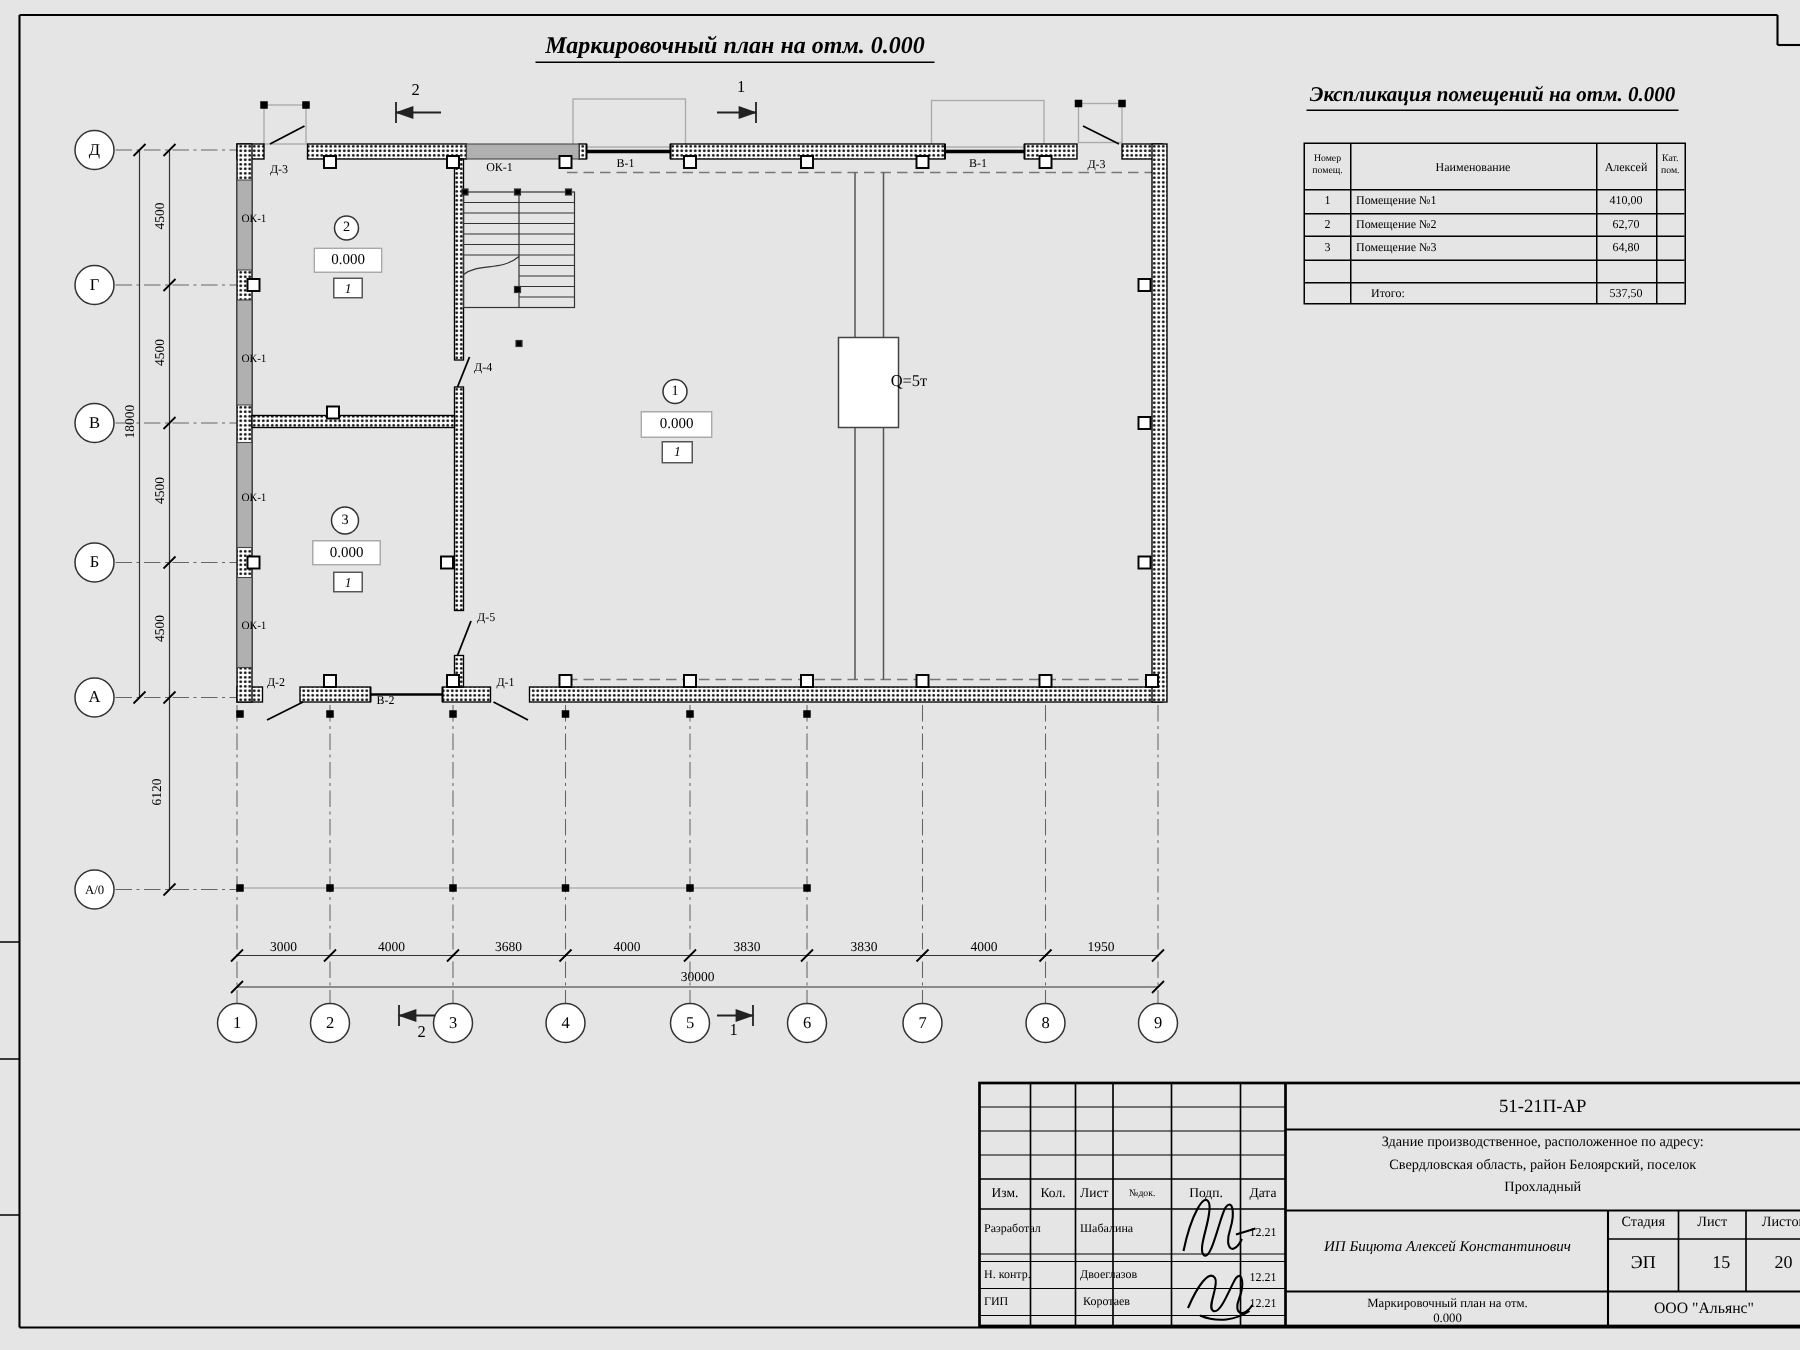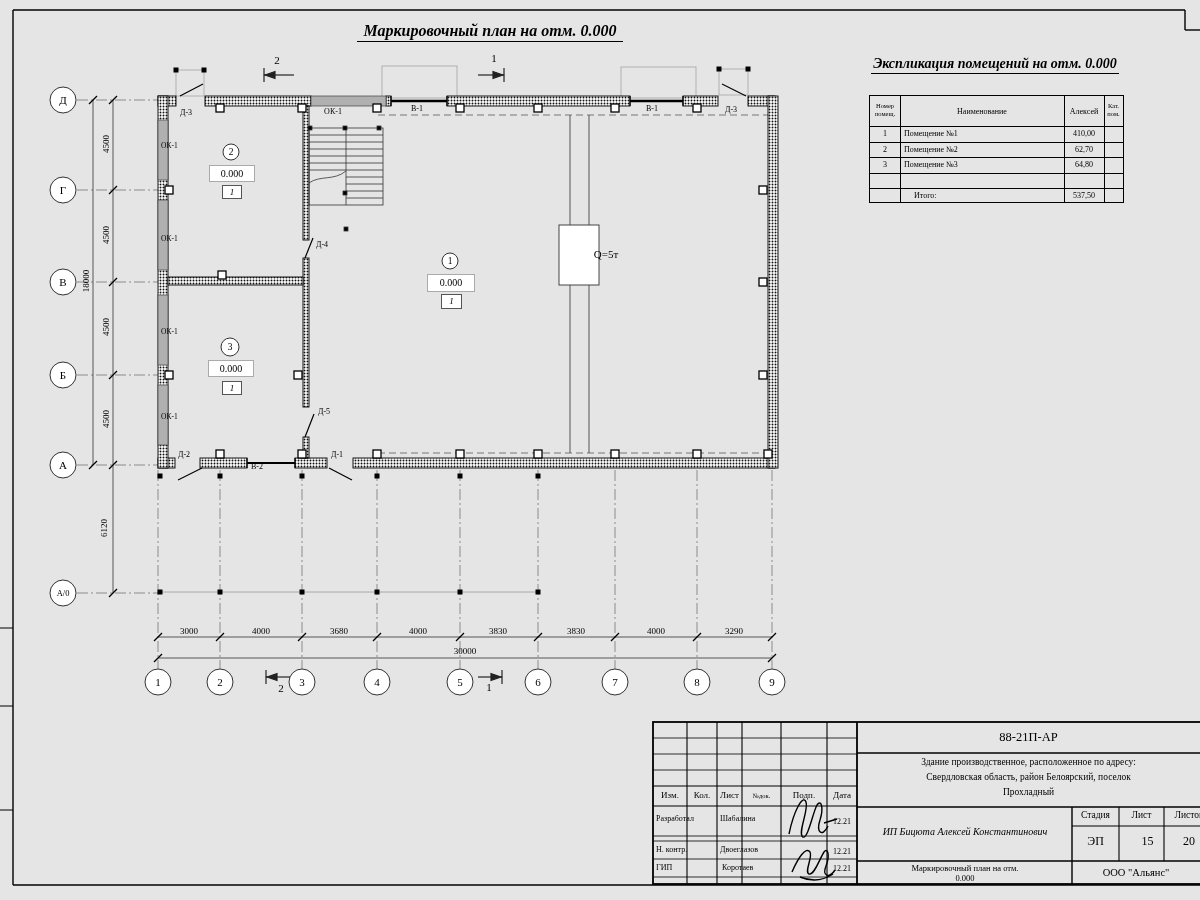--- a/index.html
+++ b/index.html
@@ -333,21 +333,21 @@
 <div class="dim rot" style="left:61px;top:276px;width:50px;">18000</div>
 <div class="dim rot" style="left:84px;top:523px;">6120</div>
 
 <div class="dim" style="left:169px;top:626px;">3000</div>
 <div class="dim" style="left:241px;top:626px;">4000</div>
 <div class="dim" style="left:319px;top:626px;">3680</div>
 <div class="dim" style="left:398px;top:626px;">4000</div>
 <div class="dim" style="left:478px;top:626px;">3830</div>
 <div class="dim" style="left:556px;top:626px;">3830</div>
 <div class="dim" style="left:636px;top:626px;">4000</div>
-<div class="dim" style="left:714px;top:626px;">3290</div>
+<div class="dim" style="left:714px;top:626px;">1950</div>
 <div class="dim" style="left:440px;top:646px;width:50px;">30000</div>
 
 <div class="lbl ctr" style="left:172px;top:108px;width:28px;">Д-3</div>
 <div class="lbl ctr" style="left:319px;top:107px;width:28px;">ОК-1</div>
 <div class="lbl ctr" style="left:403px;top:104px;width:28px;">В-1</div>
 <div class="lbl ctr" style="left:638px;top:104px;width:28px;">В-1</div>
 <div class="lbl ctr" style="left:717px;top:105px;width:28px;">Д-3</div>
 <div class="lbl" style="left:161px;top:141px;font-size:7.5px;">ОК-1</div>
 <div class="lbl" style="left:161px;top:234px;font-size:7.5px;">ОК-1</div>
 <div class="lbl" style="left:161px;top:327px;font-size:7.5px;">ОК-1</div>
@@ -413,21 +413,21 @@
 <div class="tb-sm" style="left:656px;top:814px;">Разработал</div>
 <div class="tb-sm" style="left:720px;top:814px;">Шабалина</div>
 <div class="tb-sm ctr" style="left:827px;top:817px;width:30px;text-align:center;">12.21</div>
 <div class="tb-sm" style="left:656px;top:845px;">Н. контр.</div>
 <div class="tb-sm" style="left:720px;top:845px;">Двоеглазов</div>
 <div class="tb-sm ctr" style="left:827px;top:847px;width:30px;text-align:center;">12.21</div>
 <div class="tb-sm" style="left:656px;top:863px;">ГИП</div>
 <div class="tb-sm" style="left:722px;top:863px;">Коротаев</div>
 <div class="tb-sm ctr" style="left:827px;top:864px;width:30px;text-align:center;">12.21</div>
 
-<div class="abs ctr" style="left:857px;top:730px;width:343px;font-size:12.5px;">88-21П-АР</div>
+<div class="abs ctr" style="left:857px;top:730px;width:343px;font-size:12.5px;">51-21П-АР</div>
 <div class="abs ctr" style="left:862px;top:757px;width:333px;font-size:9.5px;">Здание производственное, расположенное по адресу:</div>
 <div class="abs ctr" style="left:862px;top:772px;width:333px;font-size:9.5px;">Свердловская область, район Белоярский, поселок</div>
 <div class="abs ctr" style="left:862px;top:787px;width:333px;font-size:9.5px;">Прохладный</div>
 <div class="abs ctr it" style="left:860px;top:826px;width:210px;font-size:10px;">ИП Бицюта Алексей Константинович</div>
 
 <div class="abs ctr" style="left:1072px;top:810px;width:47px;font-size:9.5px;">Стадия</div>
 <div class="abs ctr" style="left:1119px;top:810px;width:45px;font-size:9.5px;">Лист</div>
 <div class="abs ctr" style="left:1164px;top:810px;width:50px;font-size:9.5px;">Листов</div>
 <div class="abs ctr" style="left:1072px;top:834px;width:47px;font-size:12px;">ЭП</div>
 <div class="abs ctr" style="left:1119px;top:834px;width:57px;font-size:12px;">15</div>

